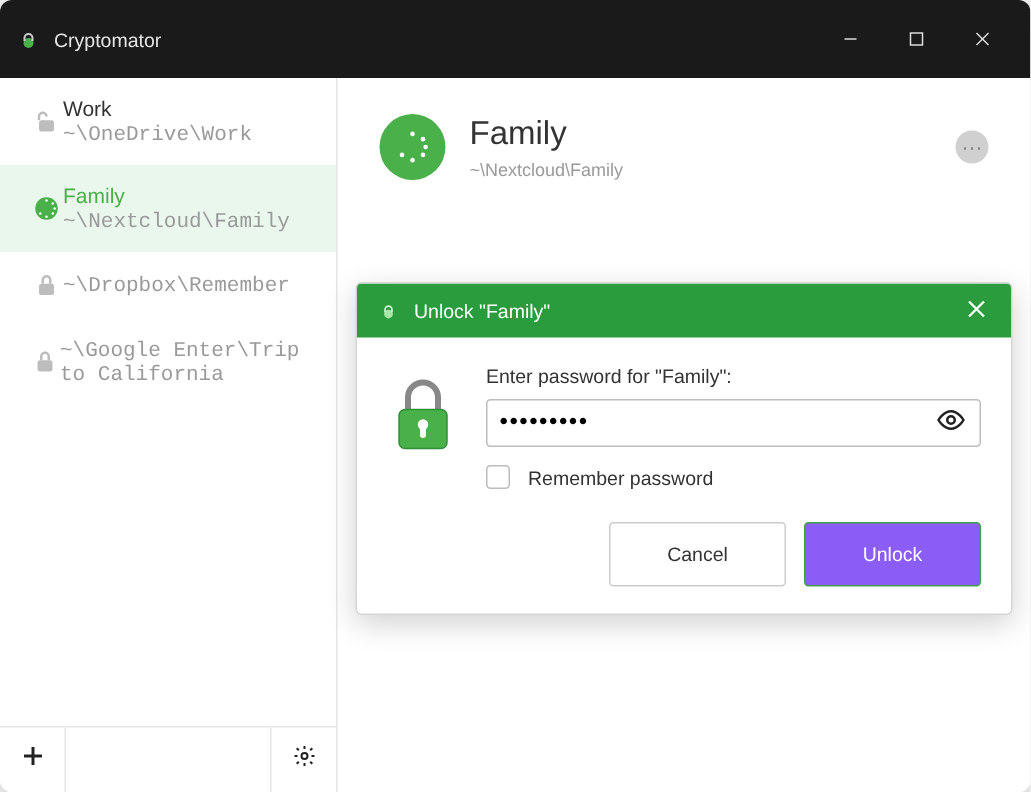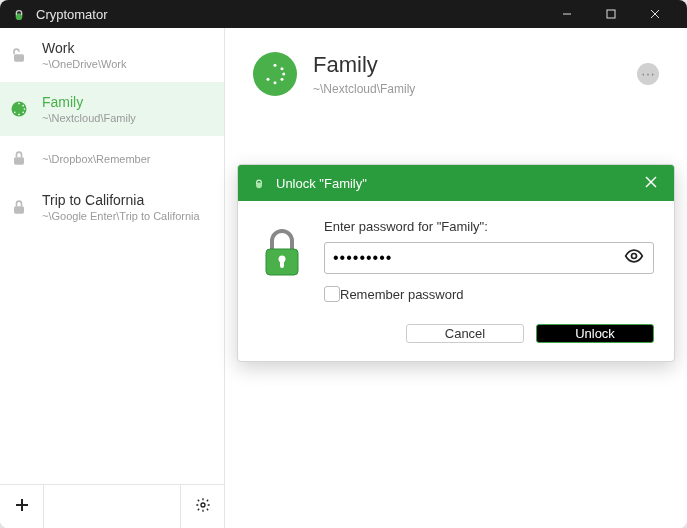--- a/index.html
+++ b/index.html
@@ -1,32 +1,32 @@
 <!DOCTYPE html>
 <html><head>
 <meta charset="utf-8">
 <style>
   * { box-sizing: border-box; margin: 0; padding: 0; }
   body { background: #f0f0f0; font-family: -apple-system, BlinkMacSystemFont, "Segoe UI", Arial, sans-serif; width: 687px; height: 528px; overflow: hidden; }
   .window { width: 687px; height: 528px; background: #fff; border-radius: 8px; overflow: hidden; box-shadow: 0 4px 24px rgba(0,0,0,0.15); display:flex; flex-direction:column; }
-  .titlebar { height: 28px; background: #1a1a1a; display:flex; align-items:center; padding: 0 10px; color:#eee; }
+  .titlebar { height: 52px; background: #1a1a1a; display:flex; align-items:center; padding: 0 10px; color:#eee; }
   .titlebar .logo { width:18px; height:18px; margin-right:8px; display:flex; align-items:center; justify-content:center;}
   .titlebar .title { font-size: 13px; color:#e5e5e5; }
   .title-ctrls { margin-left:auto; display:flex; gap:0; }
   .title-ctrls .btn { width:44px; height:34px; display:flex; align-items:center; justify-content:center; color:#ddd; }
   .title-ctrls .btn svg { stroke:#ddd; }
   .content { flex:1; display:flex; background:#fff; }
   .sidebar { width:225px; border-right:1px solid #e5e5e5; display:flex; flex-direction:column; }
   .vault-list { flex:1; overflow:auto; }
-  .vault-item { display:flex; align-items:center; gap:12px; padding:12px 8px; cursor:pointer; }
+  .vault-item { display:flex; align-items:center; padding:12px 20px; cursor:pointer; }
   .vault-item.selected { background:#eaf7ed; }
   .vault-item .icon { width:22px; display:flex; justify-content:center; }
   .vault-item .labels { display:flex; flex-direction:column; }
   .vault-item .name { font-size:14px; color:#333; font-weight:500; }
-  .vault-item .path { font-size:11px; color:#9a9a9a; margin-top:2px; }
+  .vault-item .path { font-size:14px; color:#9a9a9a; margin-top:2px;font-family:Liberation Mono, monospace; }
   .vault-item.selected .name { color:#49b04a; }
   .sidebar-footer { height:44px; border-top:1px solid #e5e5e5; display:flex; }
   .sidebar-footer .fbtn { width:44px; display:flex; align-items:center; justify-content:center; border-right:1px solid #e5e5e5; font-size:20px; color:#333; }
   .sidebar-footer .spacer { flex:1; }
   .sidebar-footer .fbtn:last-child { border-right:none; border-left:1px solid #e5e5e5; }
   .main { flex:1; position:relative; padding:24px 28px; }
   .vault-header { display:flex; align-items:center; gap:16px; }
   .vault-big-icon { width:44px; height:44px; border-radius:50%; background:#49b04a; display:flex; align-items:center; justify-content:center; }
   .vault-header-text .vname { font-size:22px; color:#333; }
   .vault-header-text .vpath { font-size:12px; color:#9a9a9a; margin-top:4px; }
@@ -35,25 +35,25 @@
   .dialog-title { background:#2a9c3d; color:#fff; height:36px; display:flex; align-items:center; padding:0 12px; font-size:13px; }
   .dialog-title .dicon { width:18px; height:18px; margin-right:8px; display:flex; align-items:center; justify-content:center; }
   .dialog-title .close { margin-left:auto; width:22px; height:22px; display:flex; align-items:center; justify-content:center; }
   .dialog-body { padding:18px 20px 16px; display:flex; gap:18px; }
   .big-lock { width:48px; display:flex; align-items:flex-start; justify-content:center; margin-top:8px;}
   .form-area { flex:1; }
   .prompt { font-size:13px; color:#333; margin-bottom:8px; }
   .pw-row { display:flex; align-items:center; border:1px solid #bcbcbc; border-radius:3px; height:32px; padding:0 8px; }
   .pw-row input { flex:1; border:none; outline:none; font-size:16px; letter-spacing:1px; font-family:inherit; }
   .eye { width:22px; display:flex; align-items:center; justify-content:center; }
-  .remember { display:flex; align-items:center; gap:0; margin-top:12px; font-size:13px; color:#333; }
+  .remember { display:flex; align-items:center; gap:12px; margin-top:12px; font-size:13px; color:#333; }
   .remember .chk { width:16px; height:16px; border:1px solid #bcbcbc; border-radius:3px; }
   .dlg-footer { display:flex; gap:12px; justify-content:flex-end; padding:6px 20px 18px; }
-  .dbtn { min-width:118px; height:19px; border-radius:3px; font-size:13px; display:flex; align-items:center; justify-content:center; border:1px solid #ccc; background:#fff; color:#333; cursor:pointer; }
-  .dbtn.primary { background:#000000; border-color:#3fa246; color:#fff; }
+  .dbtn { min-width:118px; height:43px; border-radius:3px; font-size:13px; display:flex; align-items:center; justify-content:center; border:1px solid #ccc; background:#fff; color:#333; cursor:pointer; }
+  .dbtn.primary { background:#8b5cf6; border-color:#3fa246; color:#fff; }
 </style>
 </head>
 <body>
 
 <div class="window">
   <div class="titlebar">
     <span class="logo">
       <svg width="16" height="16" viewBox="0 0 24 24">
           <circle cx="12" cy="16" r="5" fill="#49b04a"></circle>
           <path d="M8 14 v-3 a4 4 0 0 1 8 0 v3" fill="none" stroke="#ccc" stroke-width="2"></path>
@@ -130,21 +130,20 @@
         </div>
 
         <div class="vault-item">
           <span class="icon">
             <svg width="20" height="20" viewBox="0 0 24 24">
                 <rect x="6" y="11" width="12" height="9" rx="2" fill="#bdbdbd"></rect>
                 <path d="M9 11 V8 a3 3 0 0 1 6 0 v3" fill="none" stroke="#bdbdbd" stroke-width="2"></path>
               </svg>
           </span>
           <div class="labels">
-            <span class="name">Trip to California</span>
             <span class="path">~\Google Enter\Trip to California</span>
           </div>
         </div>
 
       </div>
       <div class="sidebar-footer">
         <div class="fbtn">
           <span><svg width="16" height="16" viewBox="0 0 16 16">
                 <line x1="8" y1="2" x2="8" y2="14" stroke="#222" stroke-width="2"></line>
                 <line x1="2" y1="8" x2="14" y2="8" stroke="#222" stroke-width="2"></line>

